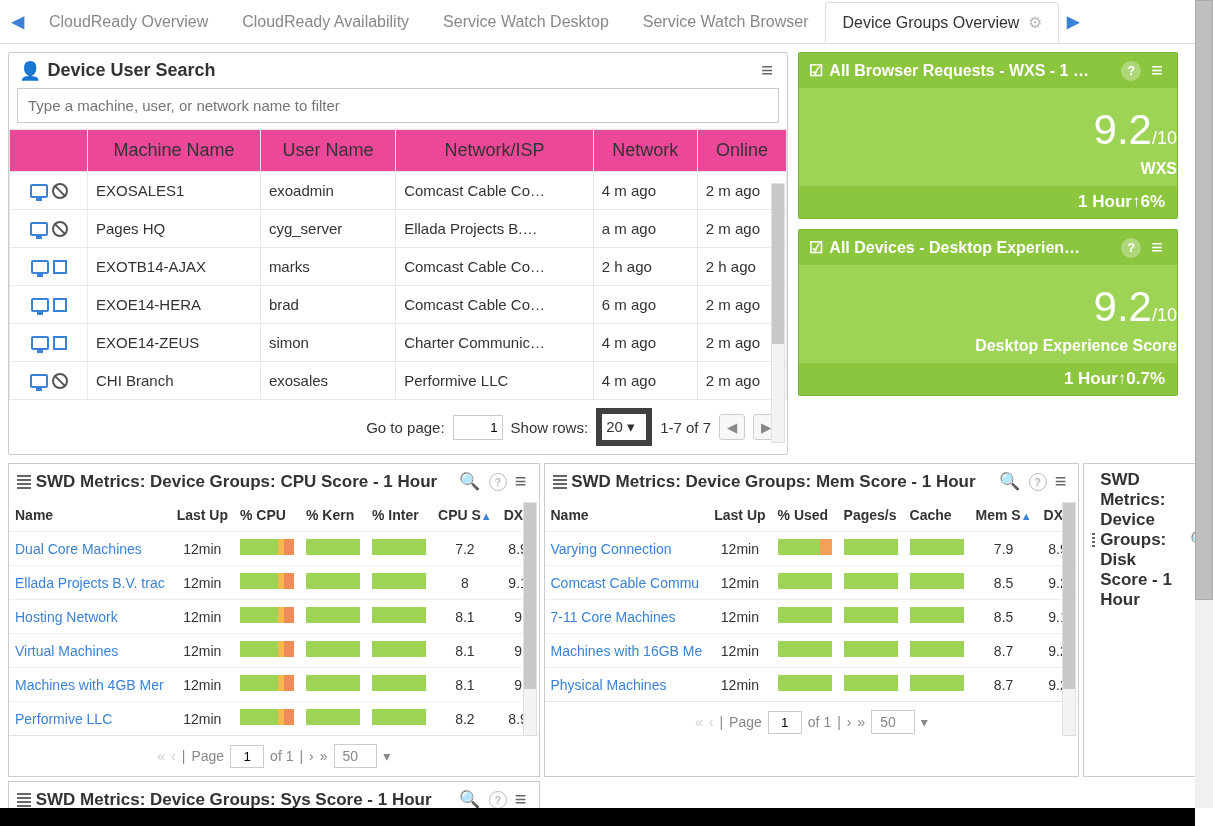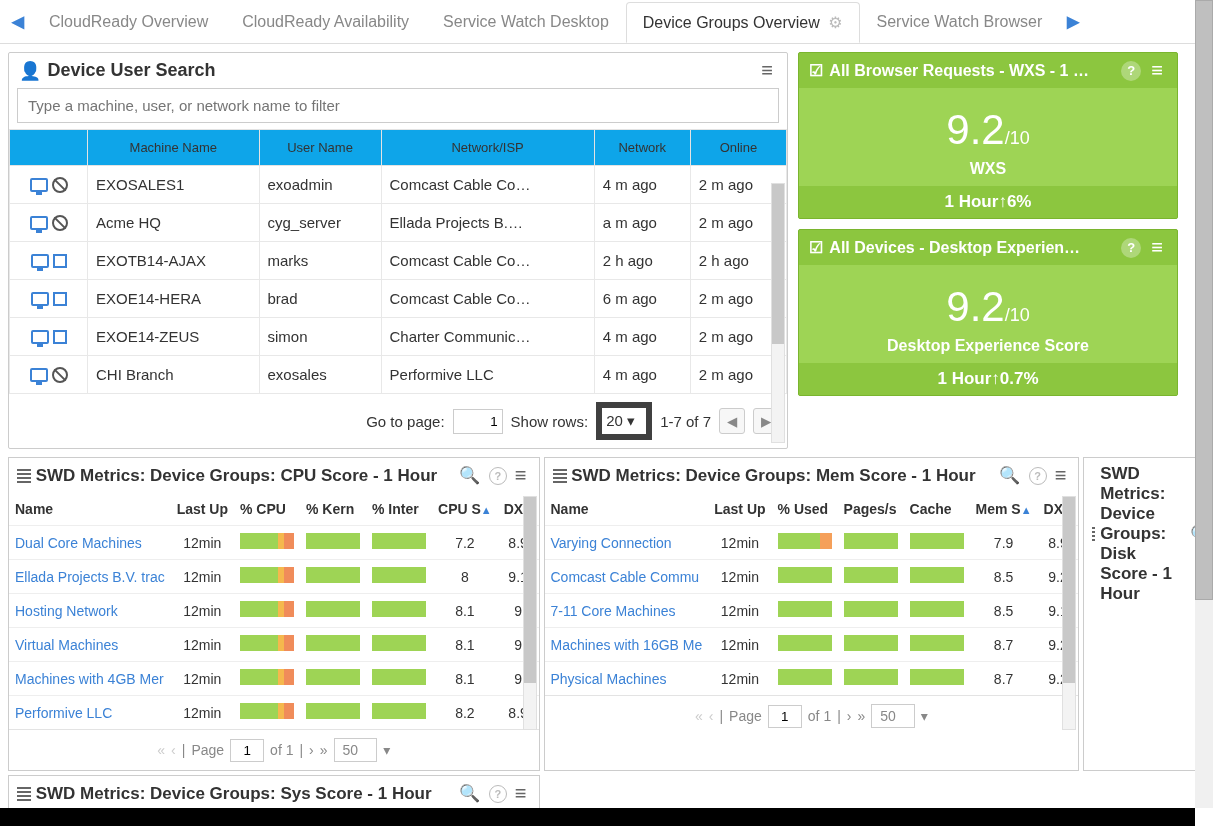--- a/index.html
+++ b/index.html
@@ -9,43 +9,43 @@
 .tab{padding:10px 16px;color:#888;font-size:16px;border:1px solid transparent;cursor:pointer;white-space:nowrap}
 .tab.active{color:#333;border:1px solid #ddd;border-bottom:1px solid #fff;border-radius:4px 4px 0 0;background:#fff;position:relative;top:1px}
 .tab .gear{color:#bbb;margin-left:4px}
 .grid{display:grid;grid-template-columns:780px 380px;gap:10px;padding:8px}
 .panel{border:1px solid #ccc;border-radius:2px;background:#fff;position:relative}
 .panel-hd{display:flex;align-items:center;padding:6px 10px;font-size:18px;font-weight:600;color:#333}
 .panel-hd .sp{flex:1}
 .ham{font-size:20px;color:#666;cursor:pointer;padding:0 4px}
 .filter-input{width:calc(100% - 16px);margin:0 8px 6px 8px;padding:8px 10px;border:1px solid #ccc;font-size:15px;color:#888}
 .tbl{width:100%;border-collapse:collapse}
-.tbl th{background:#0ea5e9;border:1px solid #e3e3e3;padding:10px 8px;font-weight:400;color:#333;font-size:13px;text-align:center}
+.tbl th{background:#ec4899;border:1px solid #e3e3e3;padding:10px 8px;font-weight:400;color:#333;font-size:18px;text-align:center}
 .tbl td{border:1px solid #e8e8e8;padding:10px 8px;font-size:15px;white-space:nowrap;overflow:hidden;text-overflow:ellipsis}
 .tbl td.r{text-align:left}
 .icon-cell{display:flex;gap:4px;align-items:center;justify-content:center}
 .mon{width:18px;height:14px;border:2px solid #3b82d6;border-radius:2px;position:relative}
 .mon::after{content:"";position:absolute;bottom:-5px;left:4px;width:6px;height:3px;background:#3b82d6}
 .ban{width:16px;height:16px;border:2px solid #555;border-radius:50%;position:relative}
 .ban::after{content:"";position:absolute;width:16px;height:2px;background:#555;transform:rotate(45deg);top:5px;left:-2px}
 .sq{width:14px;height:14px;border:2px solid #3b82d6}
 .pager{display:flex;align-items:center;justify-content:flex-end;gap:8px;padding:8px;font-size:15px;color:#333}
 .pager input{width:50px;padding:4px;text-align:right;border:1px solid #ccc}
 .pager select,.pager .sel{width:56px;padding:4px;border:6px solid #404040;background:#fff}
 .pgbtn{width:26px;height:26px;border:1px solid #ccc;background:#f7f7f7;color:#888;cursor:pointer;border-radius:3px}
 .score-card{background:#8cc63f;color:#fff;border:1px solid #7ab52e;border-radius:2px;overflow:hidden;margin-bottom:10px}
 .score-hd{display:flex;align-items:center;padding:6px 10px;font-size:16px;font-weight:600}
 .score-hd .chk{margin-right:6px}
 .score-hd .sp{flex:1}
 .score-hd .q{width:20px;height:20px;border-radius:50%;background:rgba(255,255,255,.3);display:flex;align-items:center;justify-content:center;font-size:13px;margin-right:6px}
-.score-body{background:#9ed455;text-align:center;padding:18px 0 8px 0;position:relative}
+.score-body{background:#9ed455;text-align:right;padding:18px 0 8px 0;position:relative}
 .score-val{font-size:42px;font-weight:300}
 .score-val .max{font-size:18px}
 .score-lbl{font-size:16px;font-weight:600;margin-top:6px}
-.score-ft{display:flex;justify-content:center;padding:6px 12px;background:#8cc63f;font-weight:600;font-size:17px}
+.score-ft{display:flex;justify-content:flex-end;padding:6px 12px;background:#8cc63f;font-weight:600;font-size:17px}
 .metrics{display:grid;grid-template-columns:1fr 1fr 1fr;gap:4px;padding:0 8px}
 .metric-panel{border:1px solid #ccc}
 .mhd{display:flex;align-items:center;padding:6px 8px;font-size:17px;font-weight:700}
 .mhd .sp{flex:1}
 .micon{color:#666;margin:0 4px;cursor:pointer}
 .q2{width:18px;height:18px;border-radius:50%;border:1px solid #bbb;color:#bbb;display:inline-flex;align-items:center;justify-content:center;font-size:11px;margin:0 4px}
 .mtbl{width:100%;border-collapse:collapse;font-size:14px}
 .mtbl th{text-align:left;padding:8px 6px;font-weight:700;color:#333;white-space:nowrap;overflow:hidden}
 .mtbl td{padding:7px 6px;border-top:1px solid #eee;white-space:nowrap;overflow:hidden;text-overflow:ellipsis}
 .mtbl .lnk{color:#3b82d6;cursor:pointer}
@@ -68,22 +68,22 @@
 .sort-icon{color:#3b82d6;font-size:11px}
 </style>
 </head>
 <body>
 
 <div class="tabs">
   <div class="tab-arrow">◀</div>
   <div class="tab">CloudReady Overview</div>
   <div class="tab">CloudReady Availability</div>
   <div class="tab">Service Watch Desktop</div>
+  <div class="tab">Service Watch Browser</div>
   <div class="tab active"><span>Device Groups Overview</span> <span class="gear">⚙</span></div>
-  <div class="tab">Service Watch Browser</div>
   <div class="tab-arrow">▶</div>
 </div>
 
 <div class="grid">
   <div class="panel" style="position:relative">
     <div class="panel-hd">
       <span style="margin-right:6px;color:#666">👤</span>
       <span>Device User Search</span>
       <span class="sp"></span>
       <span class="ham">≡</span>
@@ -114,21 +114,21 @@
             <td class="r">4 m ago</td>
             <td class="r">2 m ago</td>
           </tr>
           <tr>
             <td>
               <div class="icon-cell">
                 <span class="mon"></span>
                 <span class="ban"></span>
               </div>
             </td>
-            <td>Acme HQ</td>
+            <td>Pages HQ</td>
             <td>cyg_server</td>
             <td>Ellada Projects B.…</td>
             <td class="r">a m ago</td>
             <td class="r">2 m ago</td>
           </tr>
           <tr>
             <td>
               <div class="icon-cell">
                 <span class="mon"></span>
                 <span class="sq"></span>

